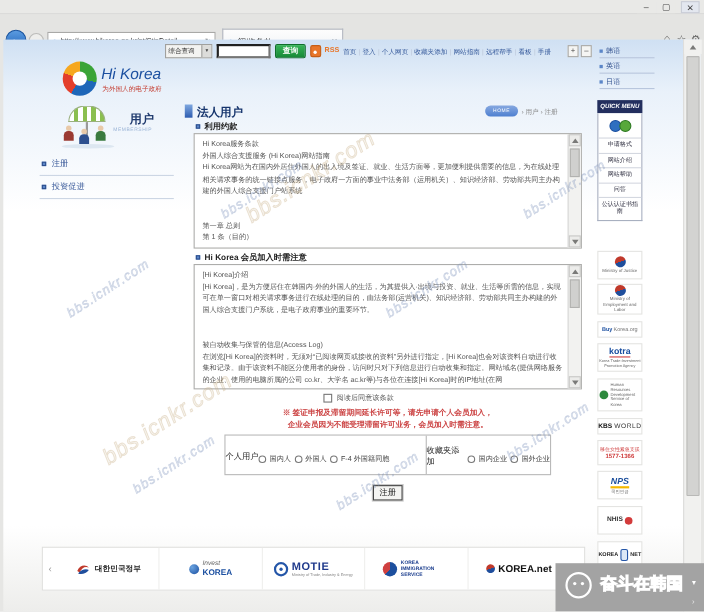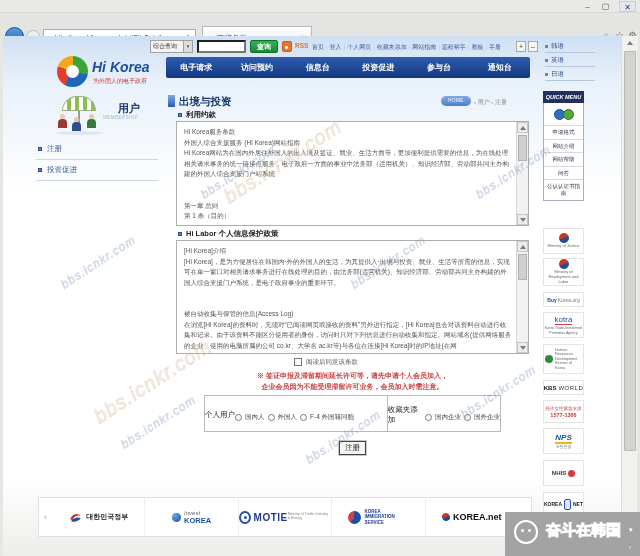--- a/index.html
+++ b/index.html
@@ -47,21 +47,21 @@
   .toplink + .toplink::before { content:"|"; color:#b9c4d6; margin:0 2px; }
   .fontbox { top:41px; width:10px; height:11px; background:#f5f5f3; border:1px solid #a8a8a6; font-size:7px; color:#444; text-align:center; line-height:9px; }
   .lang { left:545px; width:50px; height:13px; border-bottom:1px solid #b8c6dd; display:flex; align-items:center; gap:3px; }
   .lang .bullet { width:3px; height:3px; background:#5b86c8; }
   .lang .ltext { font-size:6.5px; color:#2a4a8a; }
 
   
   .logocircle { left:57px; top:56px; width:31px; height:31px; border-radius:50%;
     background:conic-gradient(from 210deg,#e33e2b 0 22%,#f6a71f 22% 42%,#3aa437 42% 70%,#1e66b8 70% 100%); }
   .logocircle::after { content:""; position:absolute; left:9px; top:9px; width:13px; height:13px; border-radius:50%; background:#fff; }
-  .logotitle { left:92px; top:59px; font-size:14px; font-style:italic; font-weight:bold; color:#1b4fa0; }
+  .logotitle { left:92px; top:59px; font-size:14px; font-style:italic; font-weight:normal; color:#1b4fa0; }
   .logotag { left:93px; top:77px; font-size:6px; color:#c43b2e; }
   .navbar { left:166px; top:57px; width:364px; height:21px; background:linear-gradient(#2f5cb0,#12387f); border-radius:2px; display:flex; align-items:center; }
   .navitem { flex:1; text-align:center; color:#fff; font-size:8px; font-weight:bold; white-space:nowrap; }
 
   
   .umb-canopy { left:62px; top:96px; width:34px; height:15px; border:1px solid #9ab07f; border-radius:17px 17px 0 0;
     background:repeating-linear-gradient(90deg,#fff 0 4px,#8bbf4f 4px 8px); }
   .umb-pole { left:78px; top:111px; width:2px; height:19px; background:#999; }
   .head { width:5px; height:5px; border-radius:50%; background:#e8c9a8; }
   .bodyblk { width:9px; height:9px; border-radius:4px 4px 0 0; }
@@ -201,28 +201,20 @@
       <span class="ltext">英语</span>
   </div>
   <div class="abs lang" style="top:68px;">
     <span class="bullet"></span>
       <span class="ltext">日语</span>
   </div>
 
   <div class="abs logocircle"></div>
   <div class="abs logotitle">Hi Korea</div>
   <div class="abs logotag">为外国人的电子政府</div>
-  <div class="abs navbar">
-    <span class="navitem">电子请求</span>
-    <span class="navitem">访问预约</span>
-    <span class="navitem">信息台</span>
-    <span class="navitem">投资促进</span>
-    <span class="navitem">参与台</span>
-    <span class="navitem">通知台</span>
-  </div>
 
   <div class="abs umb-canopy"></div>
   <div class="abs umb-pole"></div>
   <div class="abs ground"></div>
   <span class="abs head" style="left:60px; top:114px;"></span>
   <span class="abs bodyblk" style="left:58px; top:119px; background:#9b3a32;"></span>
   <span class="abs head" style="left:74px; top:117px;"></span>
   <span class="abs bodyblk" style="left:72px; top:122px; background:#2d4f8e;"></span>
   <span class="abs head" style="left:89px; top:114px;"></span>
   <span class="abs bodyblk" style="left:87px; top:119px; background:#3a7a3f;"></span>
@@ -233,21 +225,21 @@
       <span class="sqbullet"></span>
         <span class="sbtext">注册</span>
     </div>
     <div class="sb-item">
       <span class="sqbullet"></span>
         <span class="sbtext">投资促进</span>
     </div>
   </div>
 
   <div class="abs titleicon"></div>
-  <div class="abs pagetitle">出境与投资</div>
+  <div class="abs pagetitle">法人用户</div>
   <div class="abs homepill">HOME</div>
   <div class="abs trail">› 用户 › 注册</div>
 
   <span class="abs sqbullet" style="left:178px; top:113px;"></span>
   <div class="abs seclabel" style="left:186px; top:110px;">利用约款</div>
   <div class="abs termsbox" style="left:176px; top:121px; height:105px;">
     <div class="scrolltext">Hi Korea服务条款
 外国人综合支援服务 (Hi Korea)网站指南
 Hi Korea网站为在国内外居住外国人的出入境及签证、就业、生活方面等，更加便利提供需要的信息，为在线处理相关请求事务的统一链接点服务，电子政府一方面的事业中法务部（运用机关）、知识经济部、劳动部共同主办构建的外国人综合支援门户站系统
 
@@ -259,21 +251,21 @@
           <span class="tri-up"></span>
         </div>
       <div class="vthumb"></div>
       <div class="vbtn" style="bottom:0;">
           <span class="tri-down"></span>
         </div>
     </div>
   </div>
 
   <span class="abs sqbullet" style="left:178px; top:232px;"></span>
-  <div class="abs seclabel" style="left:186px; top:229px;">Hi Labor 个人信息保护政策</div>
+  <div class="abs seclabel" style="left:186px; top:229px;">Hi Korea 会员加入时需注意</div>
   <div class="abs termsbox" style="left:176px; top:240px; height:114px;">
     <div class="scrolltext">[Hi Korea]介绍
 [Hi Korea]，是为方便居住在韩国内·外的外国人的生活，为其提供入·出境与投资、就业、生活等所需的信息，实现可在单一窗口对相关请求事务进行在线处理的目的，由法务部(运营机关)、知识经济部、劳动部共同主办构建的外国人综合支援门户系统，是电子政府事业的重要环节。
 
 
 被自动收集与保管的信息(Access Log)
 在浏览[Hi Korea]的资料时，无须对“已阅读网页或接收的资料”另外进行指定，[Hi Korea]也会对该资料自动进行收集和记录。由于该资料不能区分使用者的身份，访问时只对下列信息进行自动收集和指定。网站域名(提供网络服务的企业、使用的电脑所属的公司 co.kr、大学名 ac.kr等)与各位在连接[Hi Korea]时的IP地址(在网</div>
     <div class="vscroll">
       <div class="vbtn" style="top:0;">
           <span class="tri-up"></span>
@@ -337,21 +329,21 @@
   </div>
   <div class="abs banner" style="top:258px; height:28px;">
     <span class="taegeuk"></span>
     <span class="bannercap">Ministry of Employment and Labor</span>
   </div>
   <div class="abs banner" style="top:292px; height:15px; flex-direction:row;">
     <span style="font-size:5px; font-weight:bold; color:#1b4fa0;">Buy</span>
       <span style="font-size:5px; color:#777;">Korea.org</span>
   </div>
   <div class="abs banner" style="top:312px; height:26px;">
-    <span style="font-size:8px; font-weight:normal; color:#1b4fa0; border-bottom:1px solid #cf4040;">kotra</span>
+    <span style="font-size:8px; font-weight:bold; color:#1b4fa0; border-bottom:1px solid #cf4040;">kotra</span>
     <span class="bannercap" style="font-size:3.5px;">Korea Trade-Investment Promotion Agency</span>
   </div>
   <div class="abs banner" style="top:344px; height:30px; flex-direction:row; gap:2px; padding:0 1px;">
     <span style="width:8px; height:8px; border-radius:50%; background:#2d8a3e; flex:none;"></span>
     <span class="bannercap" style="font-size:3.8px; text-align:left;">Human Resources Development Service of Korea</span>
   </div>
   <div class="abs banner" style="top:380px; height:15px; flex-direction:row; gap:2px;">
     <span style="font-size:6px; font-weight:bold; color:#111;">KBS</span>
       <span style="font-size:6px; color:#333; letter-spacing:0.5px;">WORLD</span>
   </div>
@@ -384,21 +376,21 @@
     </div>
     <div class="f-cell">
       <span class="ball"></span>
       <span style="display:flex; flex-direction:column; align-items:flex-start;">
         <span style="font-size:6px; font-style:italic; color:#666;">Invest</span>
         <span style="font-size:7.5px; font-weight:bold; color:#1b4fa0;">KOREA</span>
       </span>
     </div>
     <div class="f-cell">
       <span class="emblem"></span>
-      <span style="display:flex; flex-direction:row; align-items:flex-start;">
+      <span style="display:flex; flex-direction:column; align-items:flex-start;">
         <span style="font-size:10px; font-weight:bold; color:#203a8c; letter-spacing:0.5px;">MOTIE</span>
         <span style="font-size:3.5px; color:#888;">Ministry of Trade, Industry &amp; Energy</span>
       </span>
     </div>
     <div class="f-cell">
       <span class="swirl"></span>
       <span style="font-size:4.5px; font-weight:bold; color:#1d3f8e; width:44px; line-height:1.25; text-align:left;">KOREA IMMIGRATION SERVICE</span>
     </div>
     <div class="f-cell">
       <span class="taegeuk" style="width:8px; height:8px;"></span>

